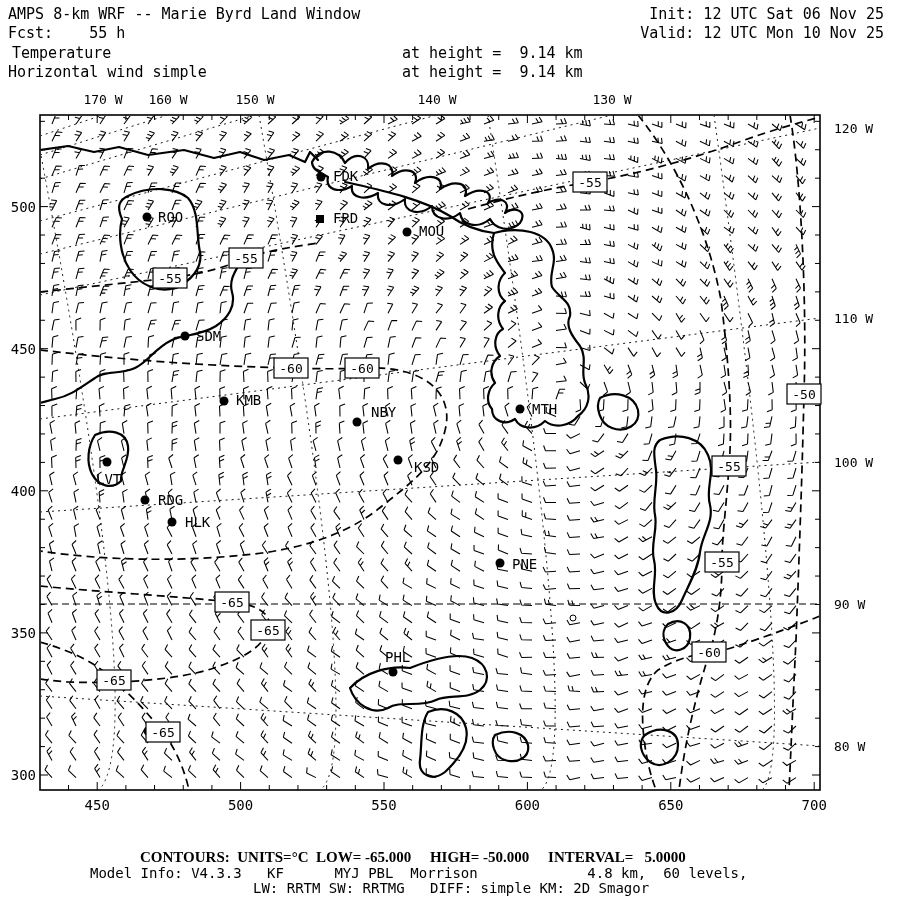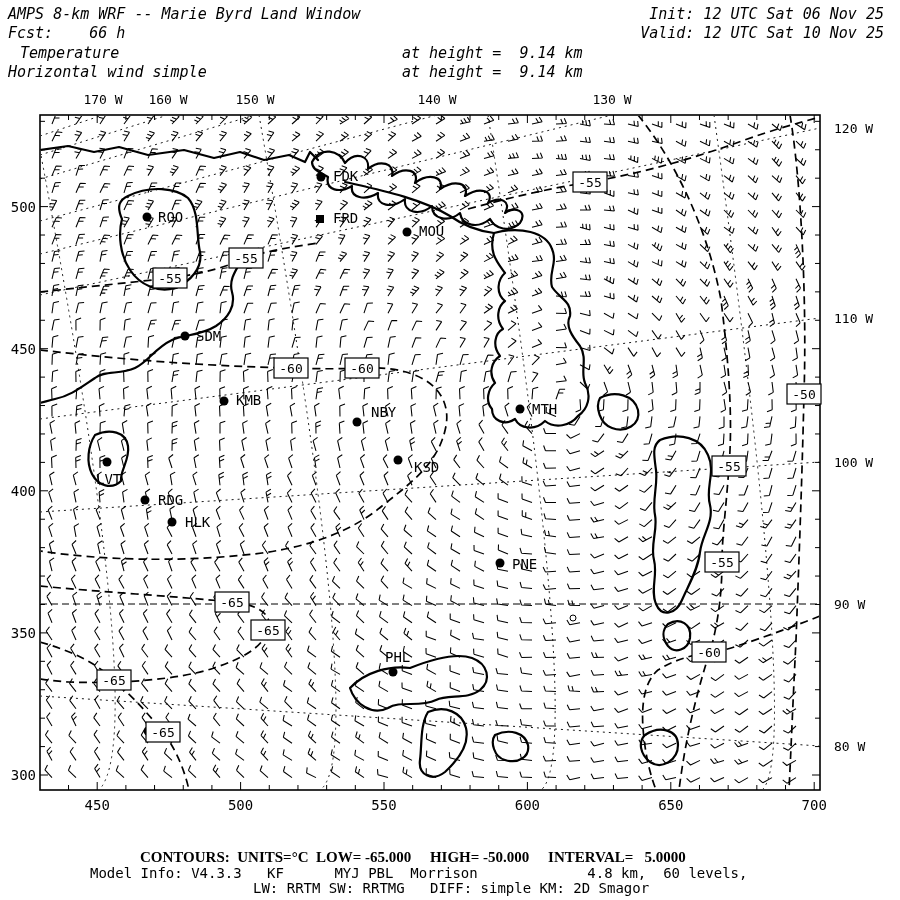--- a/index.html
+++ b/index.html
@@ -1,31 +1,31 @@
 <!DOCTYPE html>
 <html><head>
 <meta charset="utf-8">
 <style>
   html,body{margin:0;padding:0;background:#fff;width:900px;height:900px;overflow:hidden;
     font-family:"DejaVu Sans Mono",monospace;color:#000;}
-  .hdr{position:absolute;white-space:pre;font-size:15px;line-height:19px;font-style:italic;}
+  .hdr{position:absolute;white-space:pre;font-size:15px;line-height:19px;}
   .ftr{position:absolute;white-space:pre;font-size:14px;}
   .ftr-serif{font-family:"Liberation Serif",serif;font-weight:bold;font-size:15px;}
   #plot-svg{position:absolute;left:0;top:0;}
   svg text{font-family:"DejaVu Sans Mono",monospace;fill:#000;}
 </style>
 </head>
 <body>
 
 <div>
   <span class="hdr" style="left:8px;top:5px">AMPS 8-km WRF -- Marie Byrd Land Window</span>
   <span class="hdr" style="right:16px;top:5px">Init: 12 UTC Sat 06 Nov 25</span>
-  <span class="hdr" style="left:8px;top:24px">Fcst:    66 h</span>
-  <span class="hdr" style="right:16px;top:24px">Valid: 12 UTC Sat 10 Nov 25</span>
-  <span class="hdr" style="left:20px;top:44px">Temperature</span>
+  <span class="hdr" style="left:8px;top:24px">Fcst:    55 h</span>
+  <span class="hdr" style="right:16px;top:24px">Valid: 12 UTC Mon 10 Nov 25</span>
+  <span class="hdr" style="left:12px;top:44px">Temperature</span>
   <span class="hdr" style="left:402px;top:44px">at height =  9.14 km</span>
   <span class="hdr" style="left:8px;top:63px">Horizontal wind simple</span>
   <span class="hdr" style="left:402px;top:63px">at height =  9.14 km</span>
 </div>
 
 <svg id="plot-svg" width="900" height="900">
   <defs>
       <clipPath id="frame-clip">
         <rect x="41" y="116" width="778" height="673"></rect>
       </clipPath>

